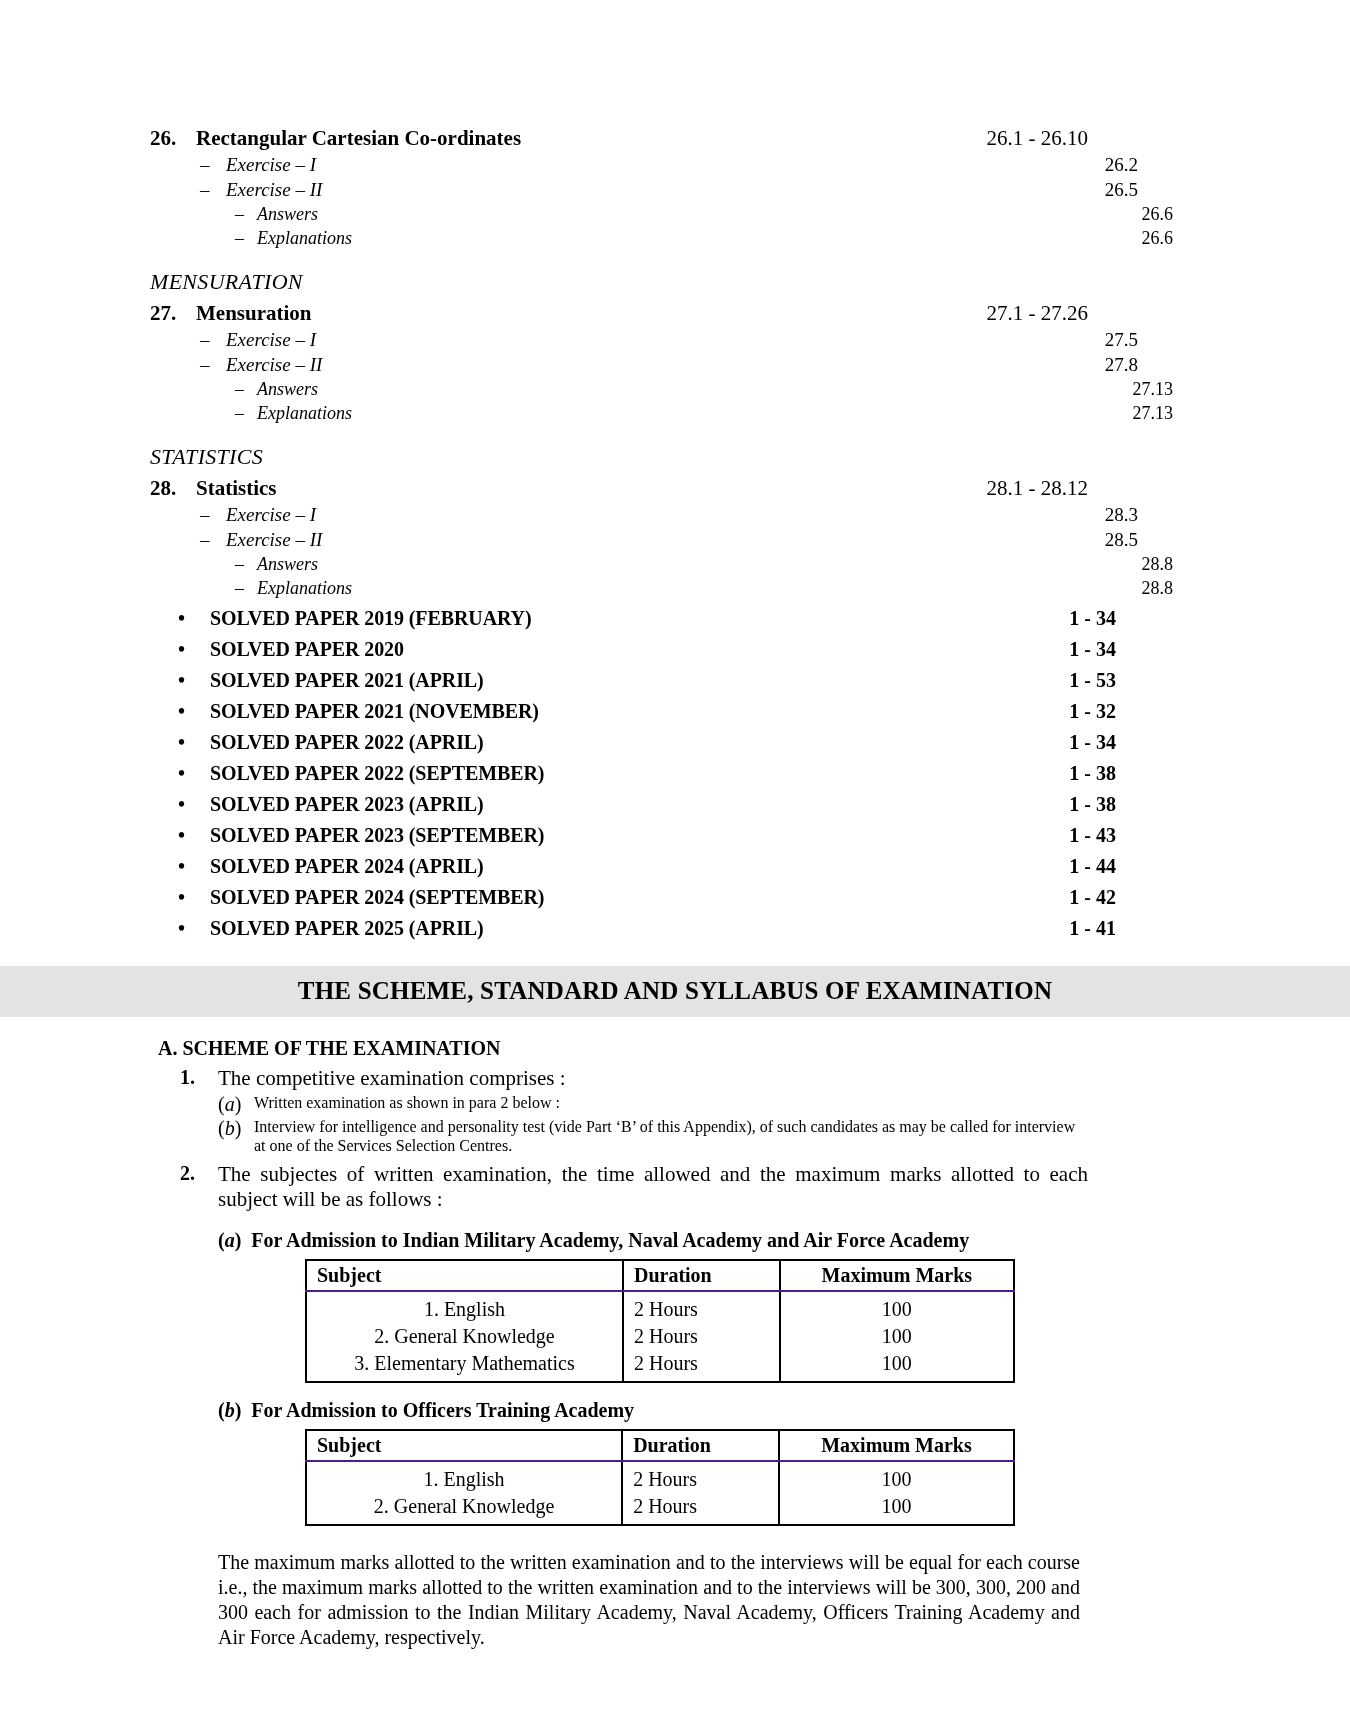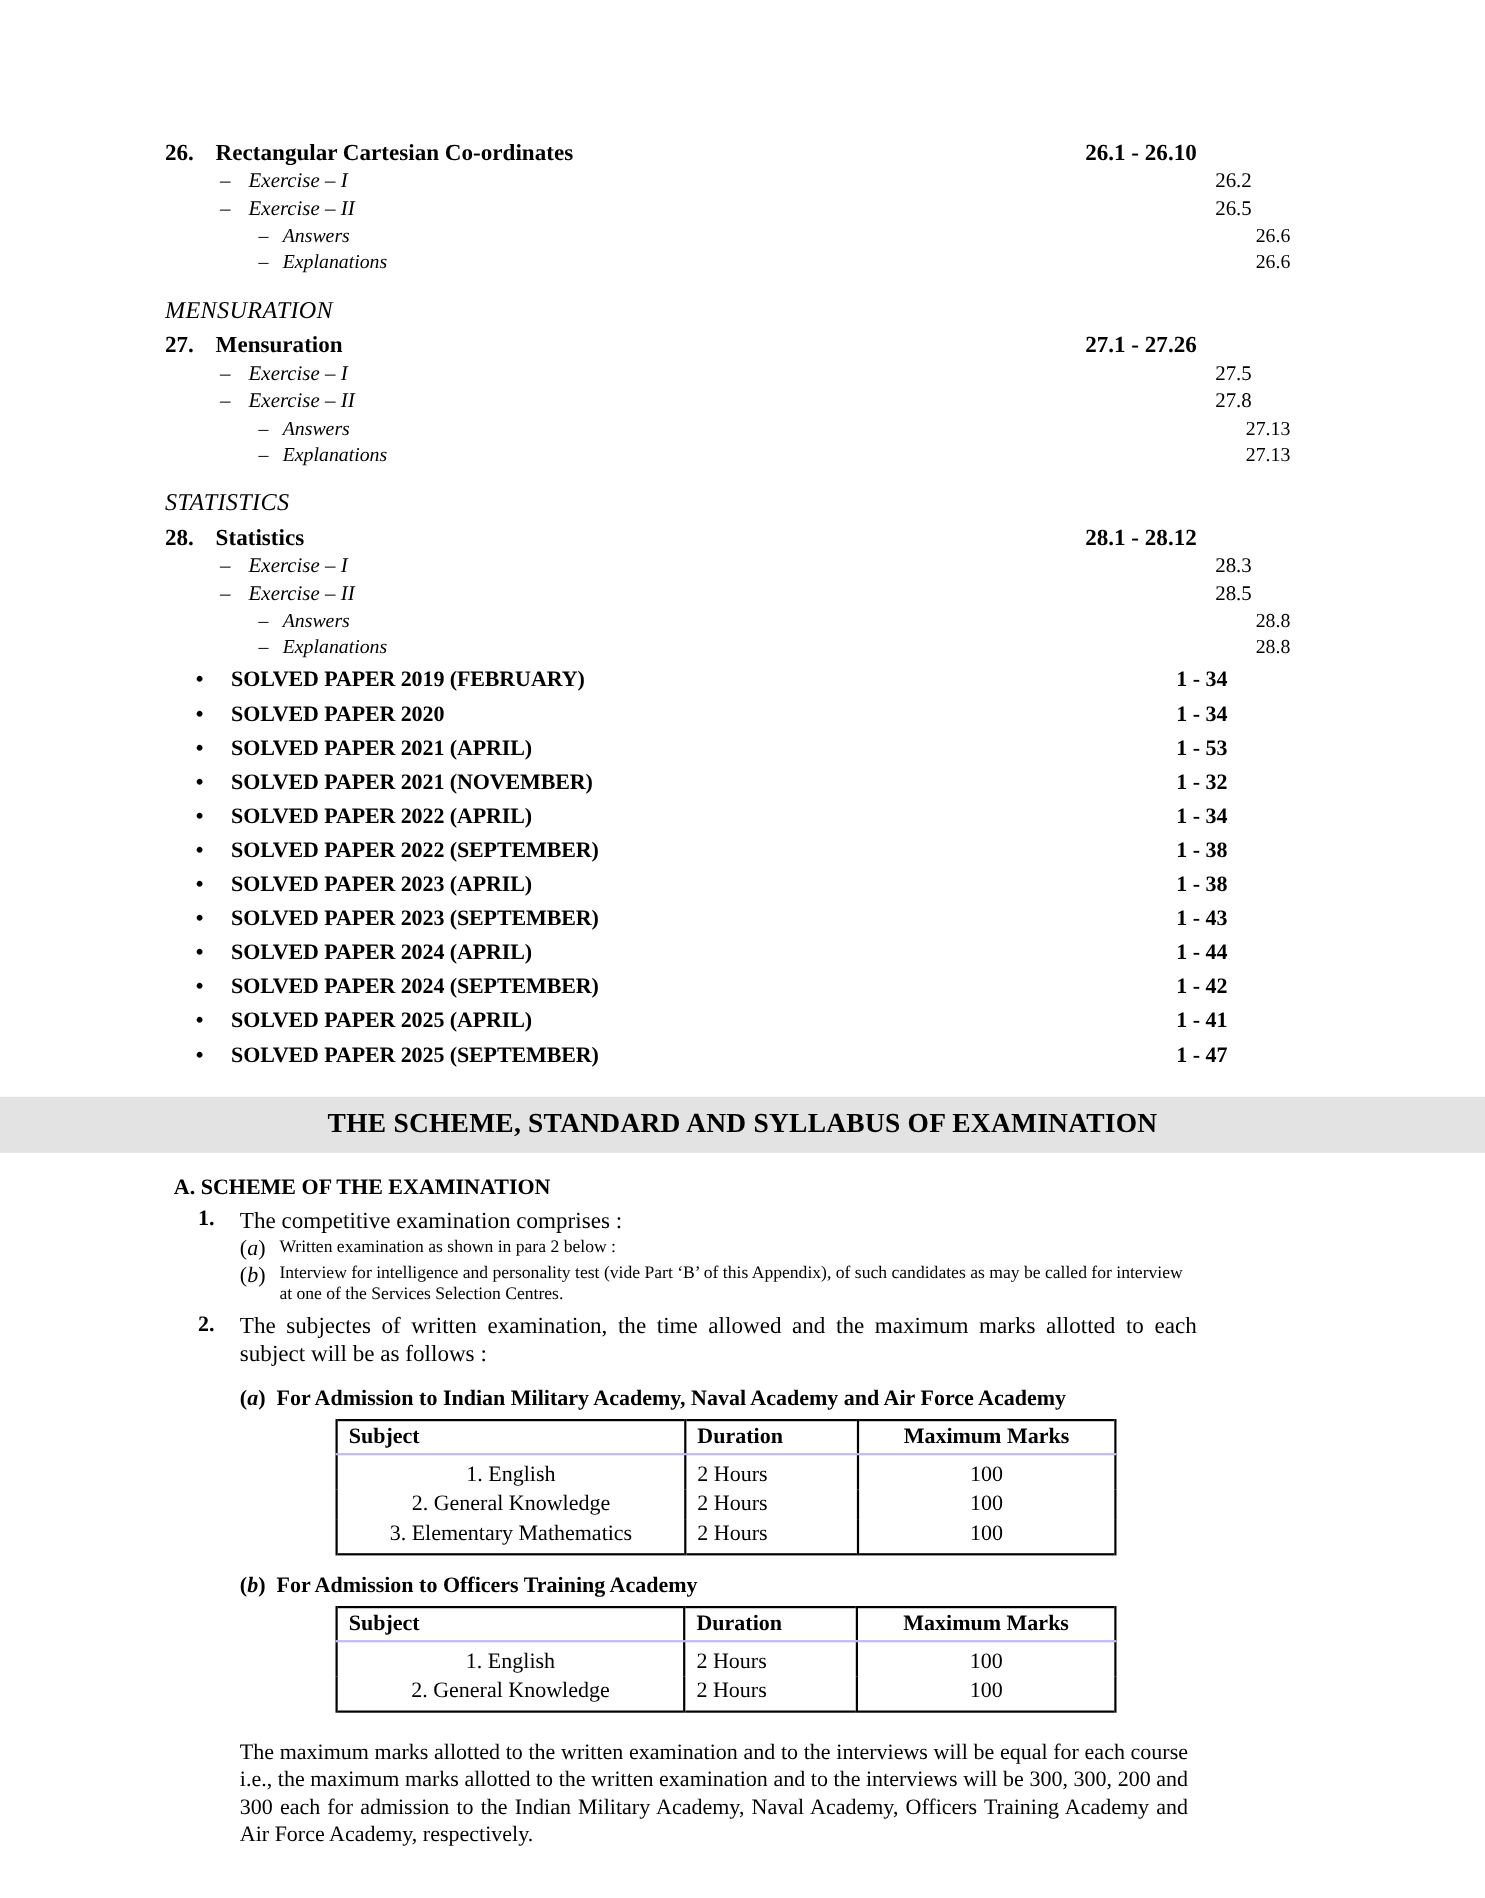--- a/index.html
+++ b/index.html
@@ -45,21 +45,21 @@
     font-weight: bold;
     font-size: 21px;
     display: inline-block;
     width: 46px;
   }
   .chapter .title {
     font-weight: bold;
     font-size: 21px;
   }
   .chapter .pageno {
-    font-weight: bold;
+    font-weight: normal;
     font-size: 21px;
   }
 
   
   .sub1 {
     padding-left: 50px;
     margin-top: 3px;
   }
   .sub1 .label {
     font-style: italic;
@@ -190,21 +190,21 @@
     border: 2px solid #000;
     width: 710px;
   }
   table.marks th, table.marks td {
     border-left: 2px solid #000;
     border-right: 2px solid #000;
     padding: 3px 10px;
     font-size: 20px;
   }
   table.marks thead th {
-    border-bottom: 2px solid #c4b5fd;
+    border-bottom: 2px solid #4c1d95;
     font-weight: bold;
   }
   table.marks th.c-subject, table.marks td.c-subject { width: 330px; text-align: center; }
   table.marks th.c-duration, table.marks td.c-duration { width: 145px; text-align: left; }
   table.marks th.c-marks, table.marks td.c-marks { width: 235px; text-align: center; }
   table.marks thead th.c-subject,
   table.marks thead th.c-duration { text-align: left; }
   table.marks thead th.c-marks { text-align: center; }
   table.marks tbody tr td { padding-top: 2px; padding-bottom: 2px; }
   table.marks tbody tr:first-child td { padding-top: 6px; }
@@ -367,25 +367,20 @@
       <div class="row solved">
         <span class="label"><span class="bullet">•</span><span>SOLVED PAPER 2024 (SEPTEMBER)</span></span>
         <span class="filler"></span>
         <span class="pageno">1 - 42</span>
       </div>
       <div class="row solved">
         <span class="label"><span class="bullet">•</span><span>SOLVED PAPER 2025 (APRIL)</span></span>
         <span class="filler"></span>
         <span class="pageno">1 - 41</span>
       </div>
-      <div class="row solved">
-        <span class="label"><span class="bullet">•</span><span>SOLVED PAPER 2025 (SEPTEMBER)</span></span>
-        <span class="filler"></span>
-        <span class="pageno">1 - 47</span>
-      </div>
     </div>
 
     <div class="banner">
       <span class="banner-text">THE SCHEME, STANDARD AND SYLLABUS OF EXAMINATION</span>
     </div>
   </div>
 
   <div class="scheme">
 
     <div class="scheme-title">A. SCHEME OF THE EXAMINATION</div>

